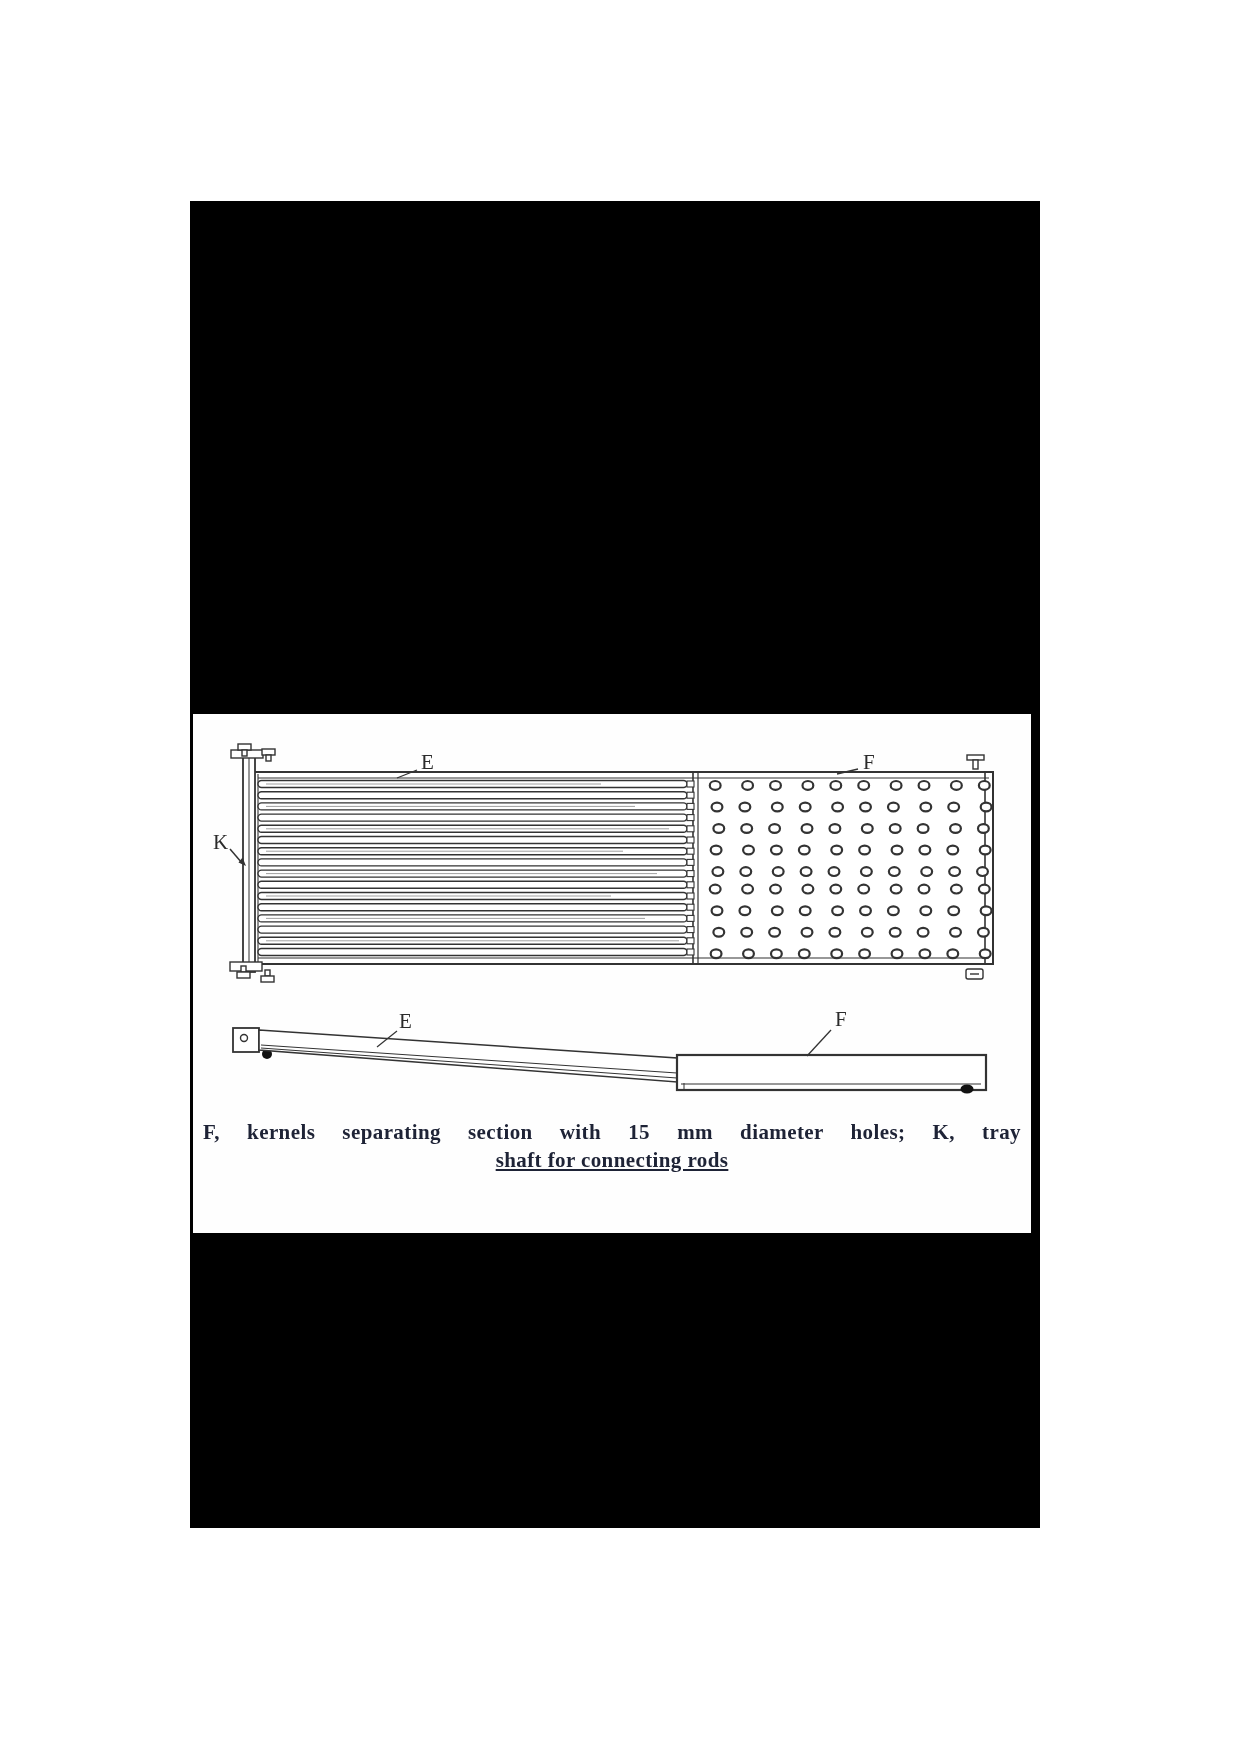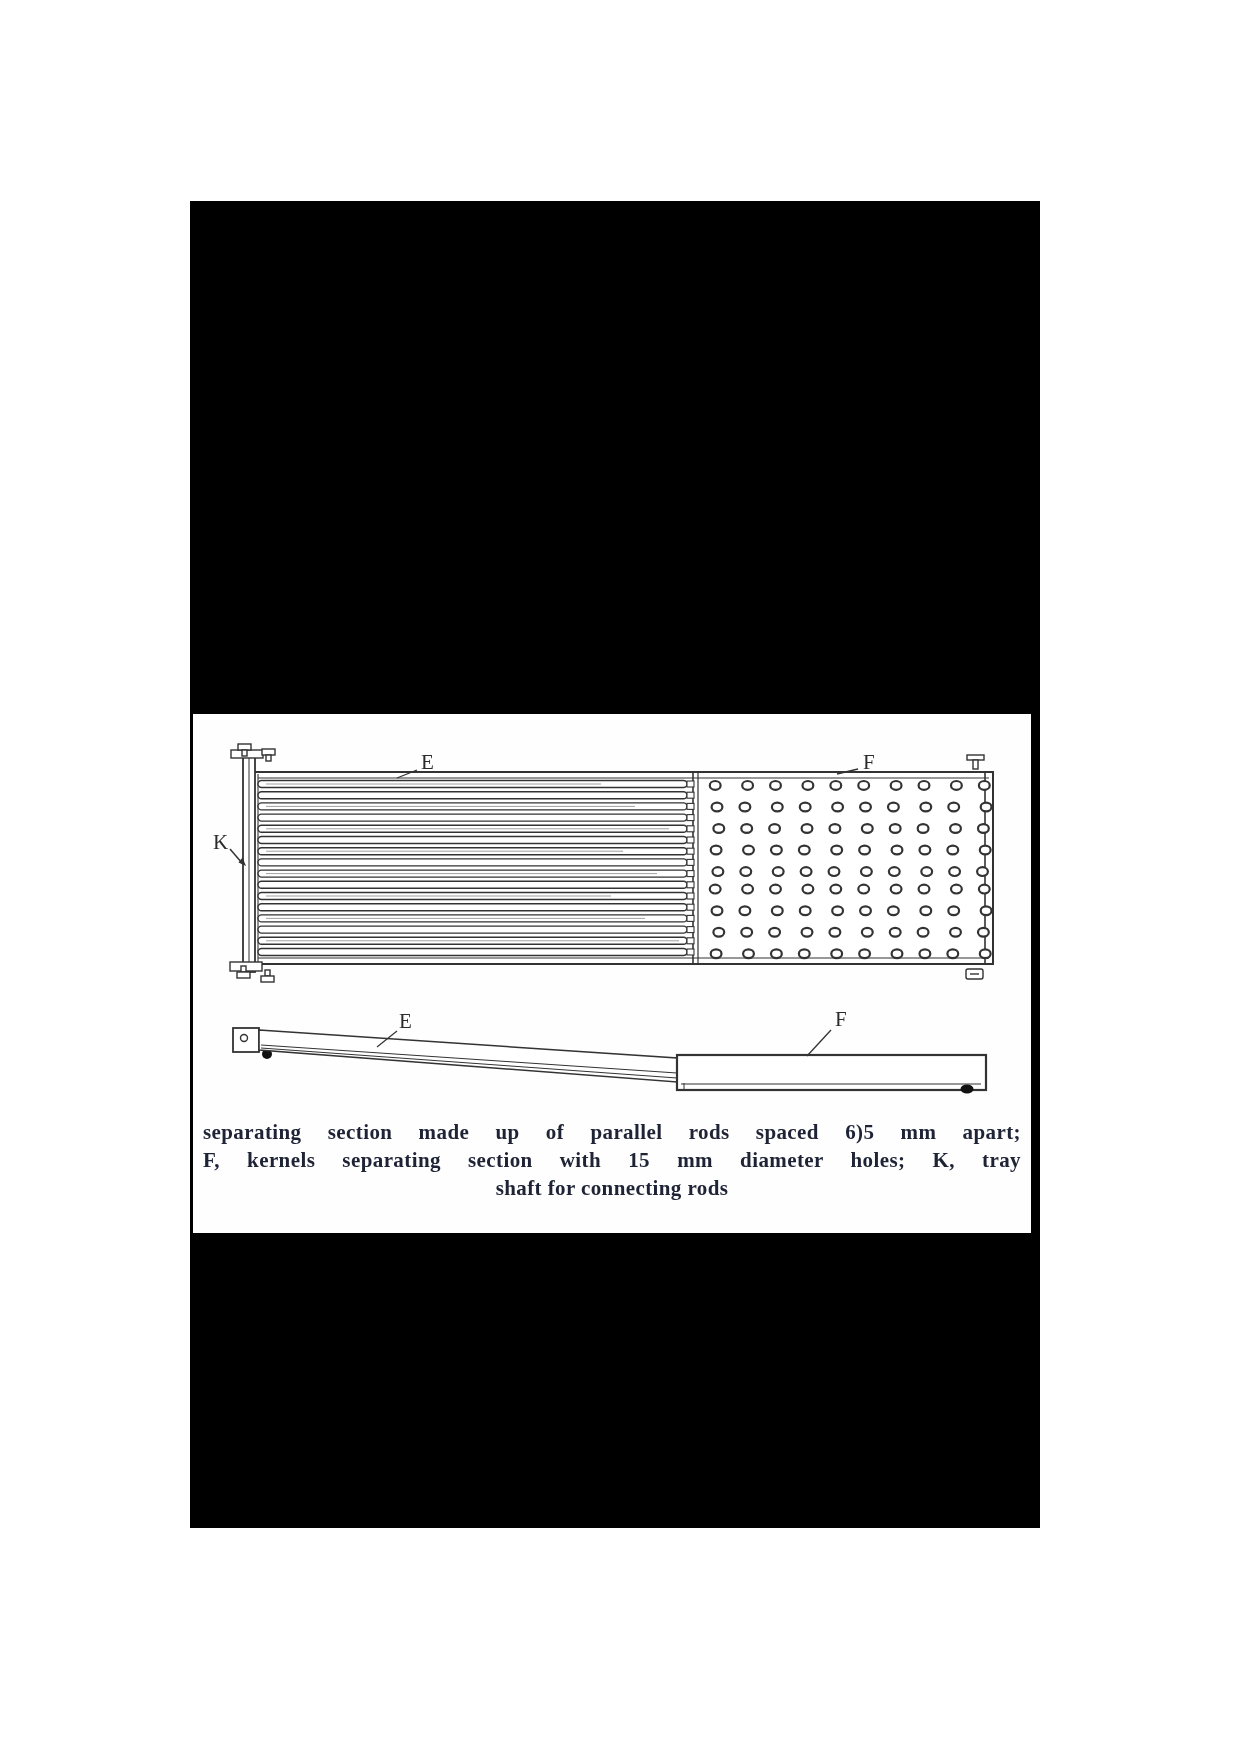--- a/index.html
+++ b/index.html
@@ -42,21 +42,21 @@
     font-size: 21px;
     line-height: 28px;
     color: #1e2336;
     letter-spacing: 0.4px;
   }
   .cap-line { white-space: normal; }
   .cap-just {
     text-align: justify;
     text-align-last: justify;
   }
-  .cap-center { text-align: center; }
+  .cap-center { text-align: center; text-decoration: underline; }
   .lbl {
     font-family: "Liberation Serif", serif;
     font-size: 21px;
     fill: #2b2b2b;
   }
 </style>
 </head>
 <body>
 
 <div class="page">
@@ -269,20 +269,19 @@
 
           <line x1="396" y1="1031" x2="376" y2="1047" stroke-width="1.3"></line>
           <line x1="830" y1="1030" x2="806" y2="1056" stroke-width="1.3"></line>
         </g>
 
         <text class="lbl" x="398" y="1028">E</text>
         <text class="lbl" x="834" y="1026">F</text>
       </svg>
 
       <div class="caption">
-        <div class="cap-line cap-just">separating section made up of parallel rods spaced 6)5 mm apart;</div>
         <div class="cap-line cap-just">F, kernels separating section with 15 mm diameter holes; K, tray</div>
         <div class="cap-line cap-center">shaft for connecting rods</div>
       </div>
 
     </div>
   </div>
 </div>
 
 </body></html>

